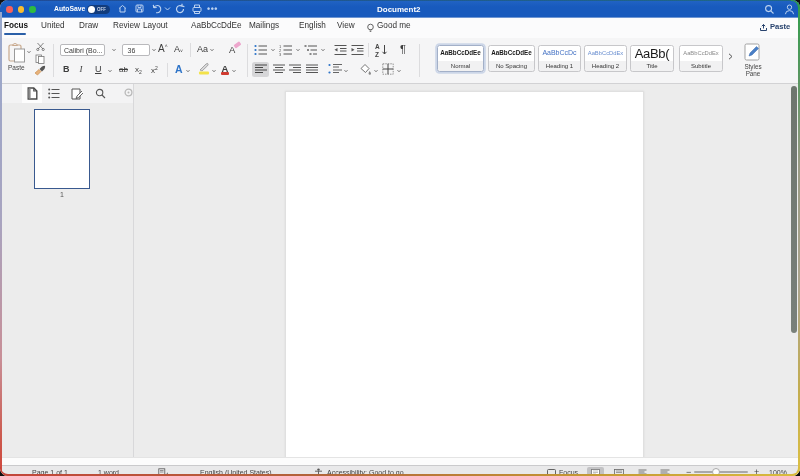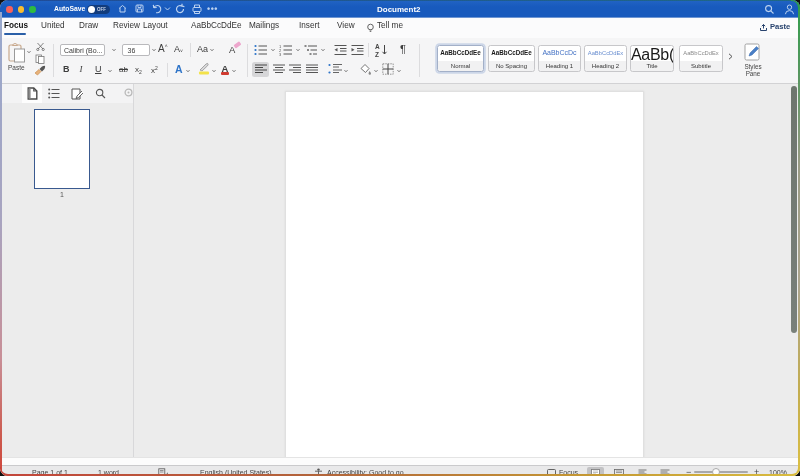--- a/index.html
+++ b/index.html
@@ -101,27 +101,27 @@
 
   <div id="tabrow">
     <span class="tab" id="tab-home" style="left:4px;">Focus</span>
     <div id="home-ul"></div>
     <span class="tab" style="left:41px;">United</span>
     <span class="tab" style="left:79px;">Draw</span>
     <span class="tab" style="left:113px;">Review</span>
     <span class="tab" style="left:143px;">Layout</span>
     <span class="tab" style="left:191px;">AaBbCcDdEe</span>
     <span class="tab" style="left:249px;">Mailings</span>
-    <span class="tab" style="left:299px;">Insert</span>
+    <span class="tab" style="left:299px;">English</span>
     <span class="tab" style="left:337px;text-align:center;">View</span>
     <svg class="abs" style="left:366px;top:4.5px;" width="9" height="12" viewBox="0 0 9 12">
         <circle cx="4.5" cy="4" r="2.8" fill="none" stroke="#555" stroke-width="0.9"></circle>
         <path d="M3.4 7 h2.2 M3.7 8.5 h1.6" stroke="#555" stroke-width="0.8"></path>
       </svg>
-    <span class="tab" style="left:377px;">Tell me</span>
+    <span class="tab" style="left:377px;">Good me</span>
     <svg class="abs" style="left:759px;top:5px;" width="9" height="9" viewBox="0 0 9 9">
         <path d="M1.5 5 V7.5 H7.5 V5 M4.5 5.5 V1.5 M4.5 1.5 L2.8 3.2 M4.5 1.5 L6.2 3.2" fill="none" stroke="#28436e" stroke-width="1"></path>
       </svg>
     <span class="tab" style="left:770px;font-weight:bold;color:#28436e;font-size:7.6px;top:3.5px;">Paste</span>
   </div>
 
   <div id="ribbon">
 
     <svg class="abs" style="left:8px;top:5px;" width="18" height="21" viewBox="0 0 18 21">
       <rect x="1" y="2" width="12" height="16" rx="1.5" fill="none" stroke="#c8a98d" stroke-width="1.2"></rect>
@@ -293,21 +293,21 @@
     </div>
     <div class="stylecard" style="left:538px;width:43px;">
       <span class="sample" style="color:#4472c4;font-size:7px;font-weight:normal;">AaBbCcDc</span>
         <span class="slabel">Heading 1</span>
     </div>
     <div class="stylecard" style="left:584px;width:43px;">
       <span class="sample" style="color:#6a8fd0;font-size:5.8px;font-weight:normal;margin-top:4.5px;">AaBbCcDdEx</span>
         <span class="slabel">Heading 2</span>
     </div>
     <div class="stylecard" style="left:630px;width:44px;">
-      <span class="sample" style="font-size:16px;font-weight:normal;margin-top:0.5px;letter-spacing:-0.3px;">AaBb(</span>
+      <span class="sample" style="font-size:13px;font-weight:normal;margin-top:0.5px;letter-spacing:-0.3px;">AaBb(</span>
         <span class="slabel">Title</span>
     </div>
     <div class="stylecard" style="left:679px;width:44px;">
       <span class="sample" style="color:#8a8a8a;font-size:5.8px;font-weight:normal;margin-top:4.5px;">AaBbCcDdEx</span>
         <span class="slabel">Subtitle</span>
     </div>
     <svg class="abs" style="left:728px;top:15px;" width="5" height="7" viewBox="0 0 5 7">
         <path d="M1 0.8 L4 3.5 L1 6.2" fill="none" stroke="#555" stroke-width="1"></path>
       </svg>
 

